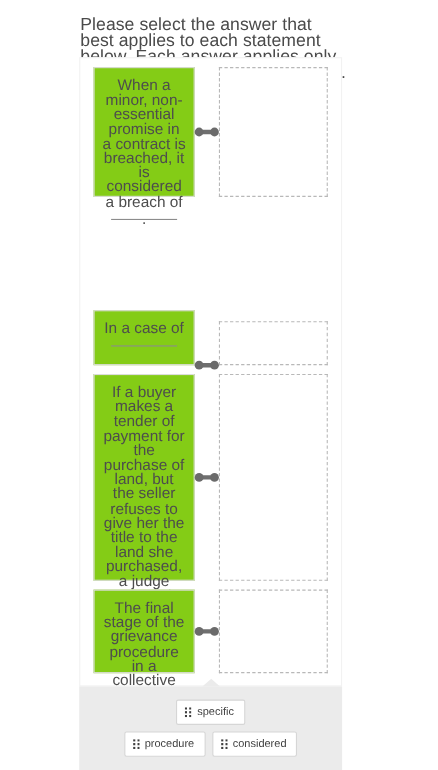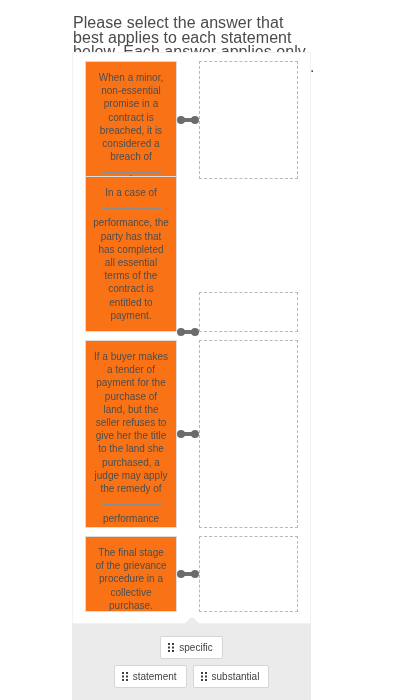--- a/index.html
+++ b/index.html
@@ -61,25 +61,25 @@
     align-items: stretch;
     padding: 8px 12px 0 12px;
     box-sizing: border-box;
   }
 
   
   .stmt {
     position: relative;
     width: 92px;
     flex: 0 0 92px;
-    background: #f97316;
+    background: #84cc16;
     border: 1px solid #dcdcdc;
     box-sizing: border-box;
     padding: 9px 7px 9px 7px;
-    font-size: 10px;
+    font-size: 14px;
     line-height: 13.2px;
     color: #4d4d4d;
     text-align: center;
   }
 
   .stmt .blank {
     display: block;
     width: 60px;
     height: 0;
     margin: 9px auto 7px auto;
@@ -196,21 +196,20 @@
           <span class="knob left"></span>
           <span class="knob right"></span>
         </div>
         <div class="drop"></div>
       </div>
 
       <div class="match-row" style="height:153px;align-items:flex-end;">
         <div class="stmt">
           <span>In a case of</span>
           <span class="blank"></span>
-          <span class="after-blank">performance, the party has that has completed all essential terms of the contract is entitled to payment.</span>
         </div>
         <div class="connector">
           <span class="bar"></span>
           <span class="knob left"></span>
           <span class="knob right"></span>
         </div>
         <div class="drop"></div>
       </div>
 
       <div class="match-row" style="height:196px;">
@@ -268,32 +267,32 @@
         <span class="grip">
           <svg width="6" height="9" viewBox="0 0 6 9">
             <rect x="0" y="0" width="2" height="2" fill="#3f3f3f"></rect>
             <rect x="4" y="0" width="2" height="2" fill="#3f3f3f"></rect>
             <rect x="0" y="3.5" width="2" height="2" fill="#3f3f3f"></rect>
             <rect x="4" y="3.5" width="2" height="2" fill="#3f3f3f"></rect>
             <rect x="0" y="7" width="2" height="2" fill="#3f3f3f"></rect>
             <rect x="4" y="7" width="2" height="2" fill="#3f3f3f"></rect>
           </svg>
         </span>
-        <span>statement</span>
+        <span>procedure</span>
       </div>
 
       <div class="chip">
         <span class="grip">
           <svg width="6" height="9" viewBox="0 0 6 9">
             <rect x="0" y="0" width="2" height="2" fill="#3f3f3f"></rect>
             <rect x="4" y="0" width="2" height="2" fill="#3f3f3f"></rect>
             <rect x="0" y="3.5" width="2" height="2" fill="#3f3f3f"></rect>
             <rect x="4" y="3.5" width="2" height="2" fill="#3f3f3f"></rect>
             <rect x="0" y="7" width="2" height="2" fill="#3f3f3f"></rect>
             <rect x="4" y="7" width="2" height="2" fill="#3f3f3f"></rect>
           </svg>
         </span>
-        <span>substantial</span>
+        <span>considered</span>
       </div>
     </div>
   </div>
 
 </div>
 
 </body></html>

